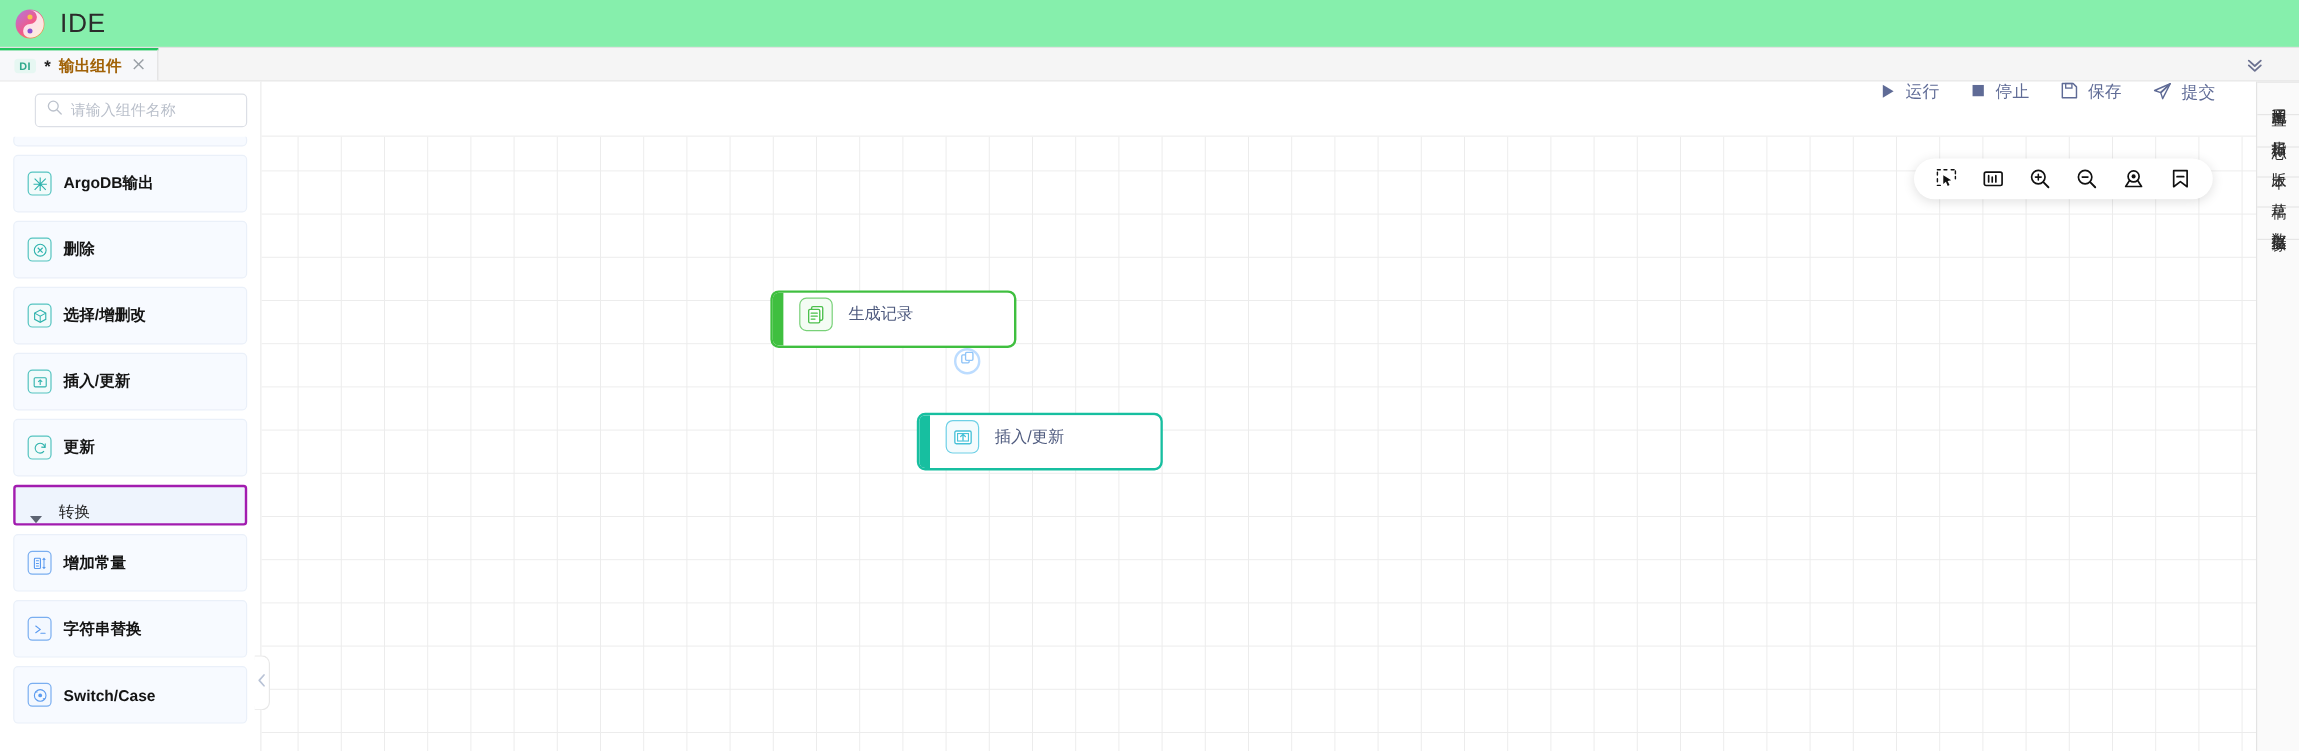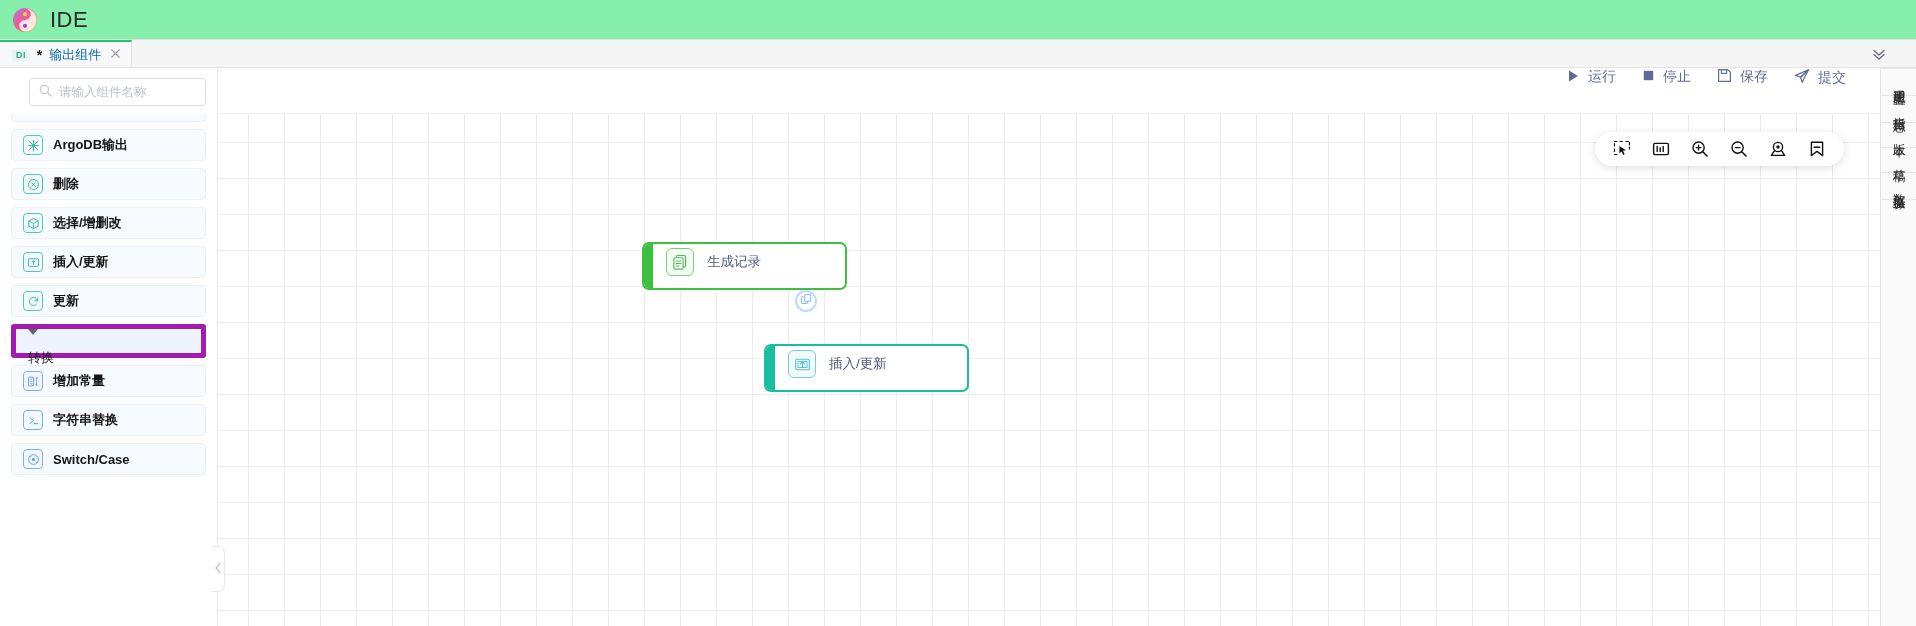--- a/index.html
+++ b/index.html
@@ -40,21 +40,21 @@
     font-size: 12.5px; color: #222;
     cursor: pointer;
   }
   .tab-badge {
     background: #e6f7f2; color: #2fa98c;
     font-size: 9px; font-weight: bold;
     border-radius: 3px; padding: 1px 4px;
     letter-spacing: .4px;
   }
   .tab-dirty { font-weight: bold; font-size: 14px; line-height: 1; }
-  .tab-name { font-size: 13px; color: #0369a1; }
+  .tab-name { font-size: 13px; color: #a16207; font-weight: bold; }
   .tab-close { color: #9aa0a6; font-size: 13px; margin-left: 2px; }
   .tabbar-right {
     margin-left: auto; display: flex; align-items: center;
     padding-right: 26px;
   }
   .chev-dbl { width: 22px; height: 22px; display: flex; align-items: center; justify-content: center; cursor: pointer; }
 
   
   .body-row { flex: 1 1 auto; display: flex; min-height: 0; position: relative; }
 
@@ -74,38 +74,38 @@
   }
   .search-box input {
     border: none; outline: none; flex: 1; font-size: 12.5px;
     color: #333; background: transparent;
     font-family: "Liberation Sans", sans-serif;
   }
   .search-box input::placeholder { color: #b9bfca; }
 
   .comp-list { flex: 1 1 auto; overflow: hidden; padding: 0 11px; position: relative; }
   .comp-item {
-    height: 32px; margin-bottom: 7px;
+    height: 48px; margin-bottom: 7px;
     background: #f7faff; border: 1px solid #eaf0f9; border-radius: 4px;
     display: flex; align-items: center; gap: 10px; padding: 0 11px;
     cursor: grab; font-size: 13px; font-weight: bold; color: #141414;
   }
   .comp-item.partial-top { height: 10px; margin-top: -2px; }
   .ci-icon {
     width: 20px; height: 20px; flex: 0 0 20px;
     border-radius: 4px; display: flex; align-items: center; justify-content: center;
   }
   .ci-icon.teal { border: 1px solid #55c4c0; background: #f2fbfb; }
   .ci-icon.blue { border: 1px solid #7aaef0; background: #f3f8ff; }
 
   .group-header {
     height: 34px; margin-bottom: 7px;
-    background: #eef4fd; border: 5px solid #a21caf; border-radius: 3px;
-    display: flex; align-items: flex-start; gap: 14px; padding: 0 12px;
-    font-size: 13px; color: #1b1b1b; cursor: pointer; flex-direction: column;
+    background: #eef4fd; border: 2px solid #a21caf; border-radius: 3px;
+    display: flex; align-items: flex-end; gap: 14px; padding: 0 12px;
+    font-size: 13px; color: #1b1b1b; cursor: pointer;
   }
   .caret-down {
     width: 0; height: 0;
     border-left: 5px solid transparent; border-right: 5px solid transparent;
     border-top: 6px solid #5d6472;
   }
 
   
   .collapse-handle {
     position: absolute; left: 212px; top: 478px;

